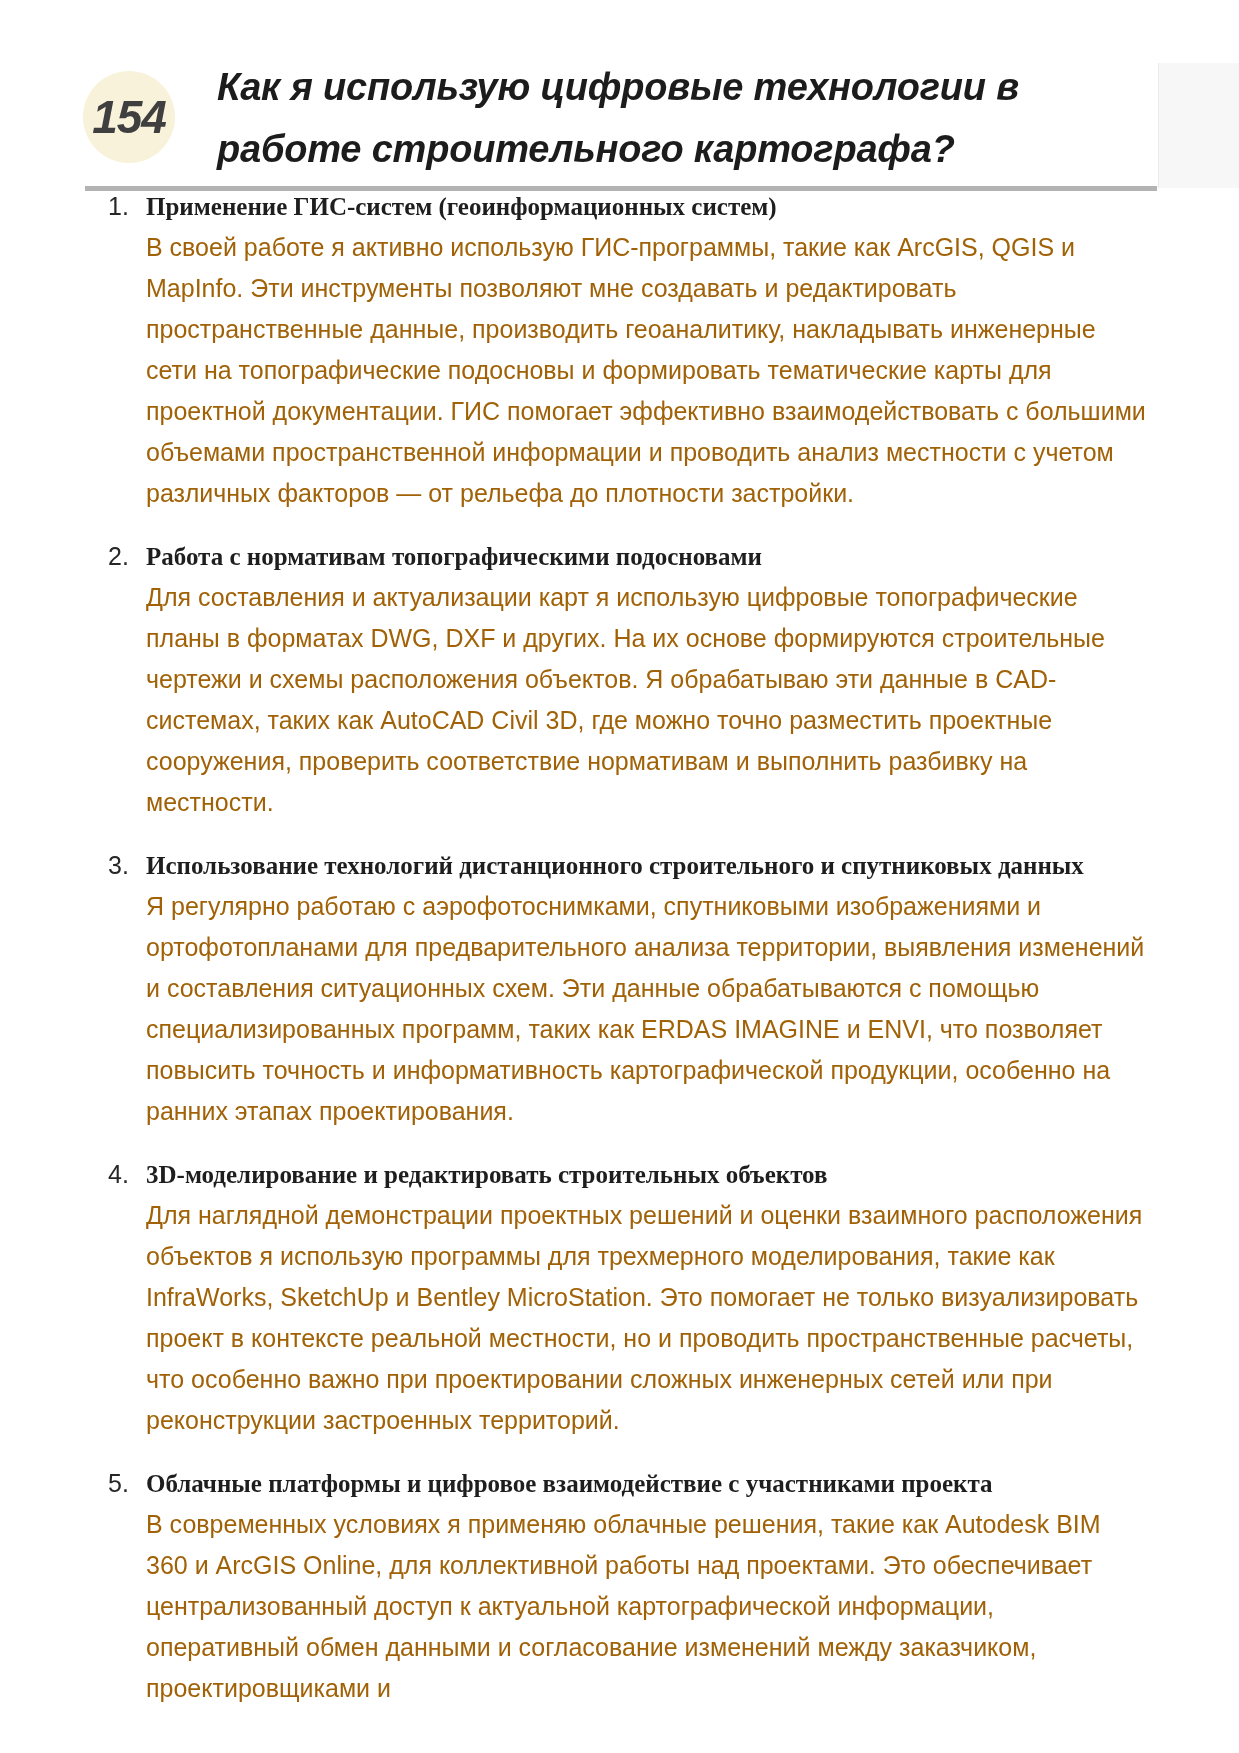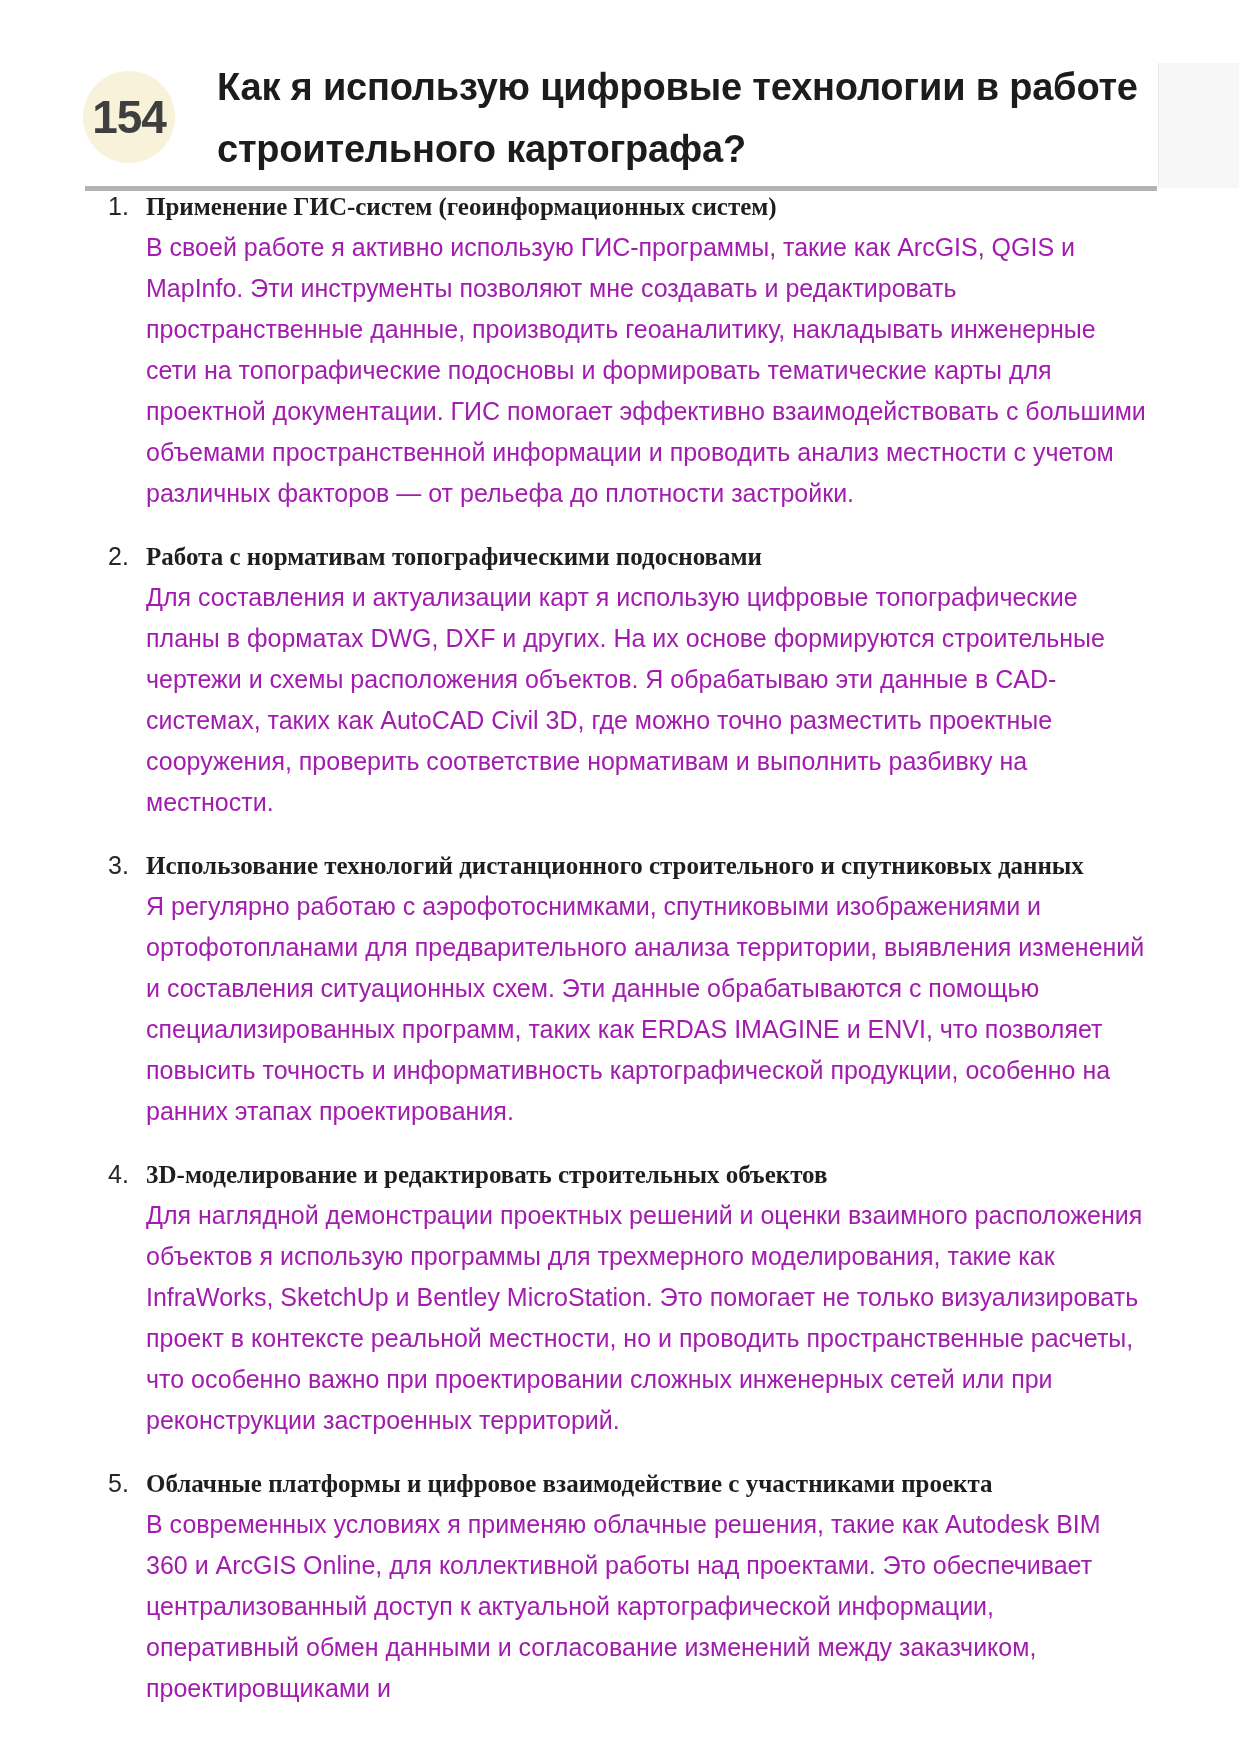--- a/index.html
+++ b/index.html
@@ -15,20 +15,21 @@
   .page {
     position: relative;
     width: 1239px;
     height: 1753px;
     background: #ffffff;
   }
   
   .header {
     position: relative;
     height: 149px;
+    font-style: italic;
   }
   .badge {
     position: absolute;
     left: 83px;
     top: 71px;
     width: 92px;
     height: 92px;
     border-radius: 50%;
     background: #f8f2da;
     color: #3f3f3f;
@@ -88,21 +89,21 @@
     color: #272727;
   }
   .qa-item .heading {
     font-weight: bold;
     color: #1e1e1e;
     display: block;
     font-family: Liberation Serif, serif;
   }
   .qa-item .body {
     font-weight: normal;
-    color: #a21caf;
+    color: #a16207;
   }
 </style>
 </head>
 <body>
 
 <div class="page">
 
   <div class="header">
     <div class="badge">154</div>
     <h1 class="title">Как я использую цифровые технологии в работе строительного картографа?</h1>

